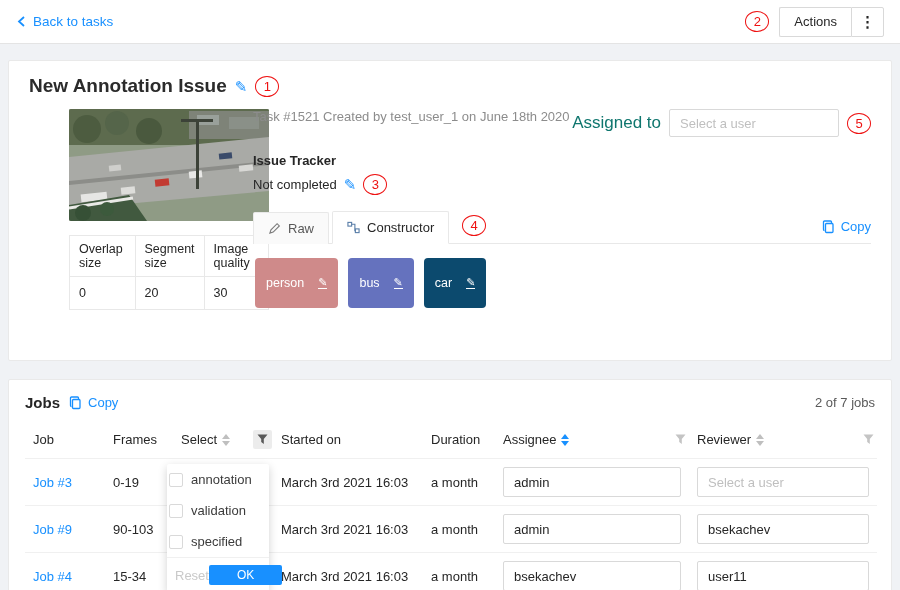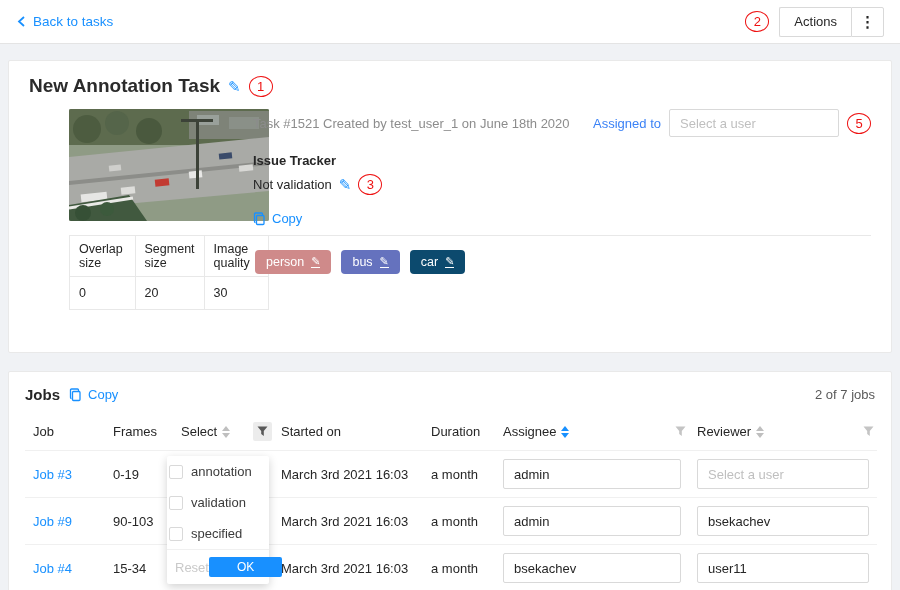--- a/index.html
+++ b/index.html
@@ -49,24 +49,24 @@
   .task-left { width:196px; flex:none;padding-left:40px; }
   .thumb { width:200px; height:112px; overflow:hidden; border-radius:2px; background:#8f9b85; }
   .params { border-collapse:collapse; margin-top:14px; width:200px; }
   .params th, .params td {
     border:1px solid #e8e8e8; font-size:12.5px; font-weight:400;
     text-align:left; padding:6px 9px; color:#262626; width:66px; vertical-align:top;
   }
   .params td { padding:9px 9px; }
 
   .task-right { flex:1; min-width:0; }
-  .meta-row { display:flex; justify-content:space-between; align-items:center; }
+  .meta-row { display:flex; justify-content:space-between; }
   .meta-text { color:#8c8c8c; font-size:13px; }
   .assign-group { display:flex; align-items:center; gap:8px; }
-  .assign-label { color:#3b82f6; font-size:13px; }
+  .assign-label { color:#0f766e; font-size:17px; }
   .select-input {
     width:170px; height:28px; border:1px solid #d9d9d9; border-radius:2px;
     padding:0 10px; font-size:13px; font-family:inherit; color:#262626; outline:none; background:#fff;
   }
   .select-input::placeholder { color:#bfbfbf; }
   .it-label { margin-top:16px; font-weight:700; font-size:13px; }
   .it-value-row { margin-top:6px; display:flex; align-items:center; gap:7px; font-size:13px; }
 
   .tabs-row { margin-top:16px; display:flex; justify-content:space-between; align-items:flex-end; border-bottom:1px solid #e8e8e8; }
   .tabs { display:flex; align-items:flex-end; gap:3px; }
@@ -80,22 +80,22 @@
   .tabs .anno { align-self:center; margin-left:10px; margin-bottom:4px; }
   .copy-link { display:inline-flex; align-items:center; gap:6px; color:#1890ff; font-size:13px; margin-bottom:9px; cursor:pointer; }
 
   .tab-content { padding:14px 2px; min-height:96px; display:flex; gap:10px; align-items:flex-start; }
   .add-label-btn {
     display:inline-flex; align-items:center; gap:7px;
     background:#fff; border:1px solid #d9d9d9; border-radius:2px;
     padding:5px 11px; font-size:13px; font-family:inherit; color:#262626; cursor:pointer;
   }
   .chip {
-    display:inline-flex; align-items:center; gap:7px; color:#fff;
-    border-radius:4px; padding:5px 11px; font-size:12.5px; cursor:pointer;
+    display:inline-flex; align-items:center; gap:14px; color:#fff;
+    border-radius:4px; padding:18px 11px; font-size:12.5px; cursor:pointer;
   }
   .chip .pencil { color:#fff; font-size:11px; border-bottom:1px solid #fff; }
 
   
   .jobs-head { display:flex; justify-content:space-between; align-items:center; }
   .jobs-head-left { display:flex; align-items:center; gap:9px; }
   .jobs-title { font-size:15px; font-weight:700; }
   .jobs-count { font-size:13px; color:#595959; }
 
   table.jobs { width:100%; border-collapse:collapse; margin-top:10px; table-layout:fixed; font-size:13px; }
@@ -157,21 +157,21 @@
     <span class="anno">2</span>
     <div class="btn-group">
       <button>Actions</button>
       <button><span>⋮</span></button>
     </div>
   </div>
 </header>
 
 <section class="card task-card">
   <div class="title-row">
-    <h1 class="task-title">New Annotation Task</h1>
+    <h1 class="task-title">New Annotation Issue</h1>
     <span class="pencil">✎</span>
     <span class="anno">1</span>
   </div>
 
   <div class="task-body">
 
     <div class="task-left">
       <div class="thumb">
         <svg width="200" height="112" viewBox="0 0 200 112">
           <rect width="200" height="112" fill="#8f9b85"></rect>
@@ -220,26 +220,47 @@
         <span class="meta-text">Task #1521 Created by test_user_1 on June 18th 2020</span>
         <div class="assign-group">
           <span class="assign-label">Assigned to</span>
           <input class="select-input" placeholder="Select a user" style="">
           <span class="anno">5</span>
         </div>
       </div>
 
       <div class="it-label">Issue Tracker</div>
       <div class="it-value-row">
-        <span>Not validation</span>
+        <span>Not completed</span>
         <span class="pencil">✎</span>
         <span class="anno">3</span>
       </div>
 
       <div class="tabs-row">
+        <div class="tabs">
+          <div class="tab">
+            <span class="ticon">
+              <svg width="13" height="13" viewBox="0 0 14 14">
+                  <path d="M2 12l1.2-3.6L9.8 1.8l2.4 2.4-6.6 6.6L2 12z" fill="none" stroke="#7a7a7a" stroke-width="1.2"></path>
+                </svg>
+            </span>
+            <span>Raw</span>
+          </div>
+          <div class="tab active">
+            <span class="ticon">
+              <svg width="13" height="13" viewBox="0 0 14 14">
+                  <rect x="1" y="1.5" width="4" height="4" fill="none" stroke="#5a7ea8" stroke-width="1.2"></rect>
+                  <rect x="9" y="8.5" width="4" height="4" fill="none" stroke="#5a7ea8" stroke-width="1.2"></rect>
+                  <path d="M5 3.5h3.5v7H9" fill="none" stroke="#5a7ea8" stroke-width="1.2"></path>
+                </svg>
+            </span>
+            <span>Constructor</span>
+          </div>
+          <span class="anno">4</span>
+        </div>
         <a class="copy-link">
           <span class="icon-svg">
             <svg width="13" height="14" viewBox="0 0 13 14">
                 <rect x="3.5" y="3.5" width="7.5" height="9" rx="1" fill="none" stroke="#1890ff" stroke-width="1.3"></rect>
                 <path d="M9.5 3.5V2a1 1 0 0 0-1-1H2.5a1 1 0 0 0-1 1v7.5a1 1 0 0 0 1 1" fill="none" stroke="#1890ff" stroke-width="1.3"></path>
               </svg>
           </span>
           <span>Copy</span>
         </a>
       </div>

